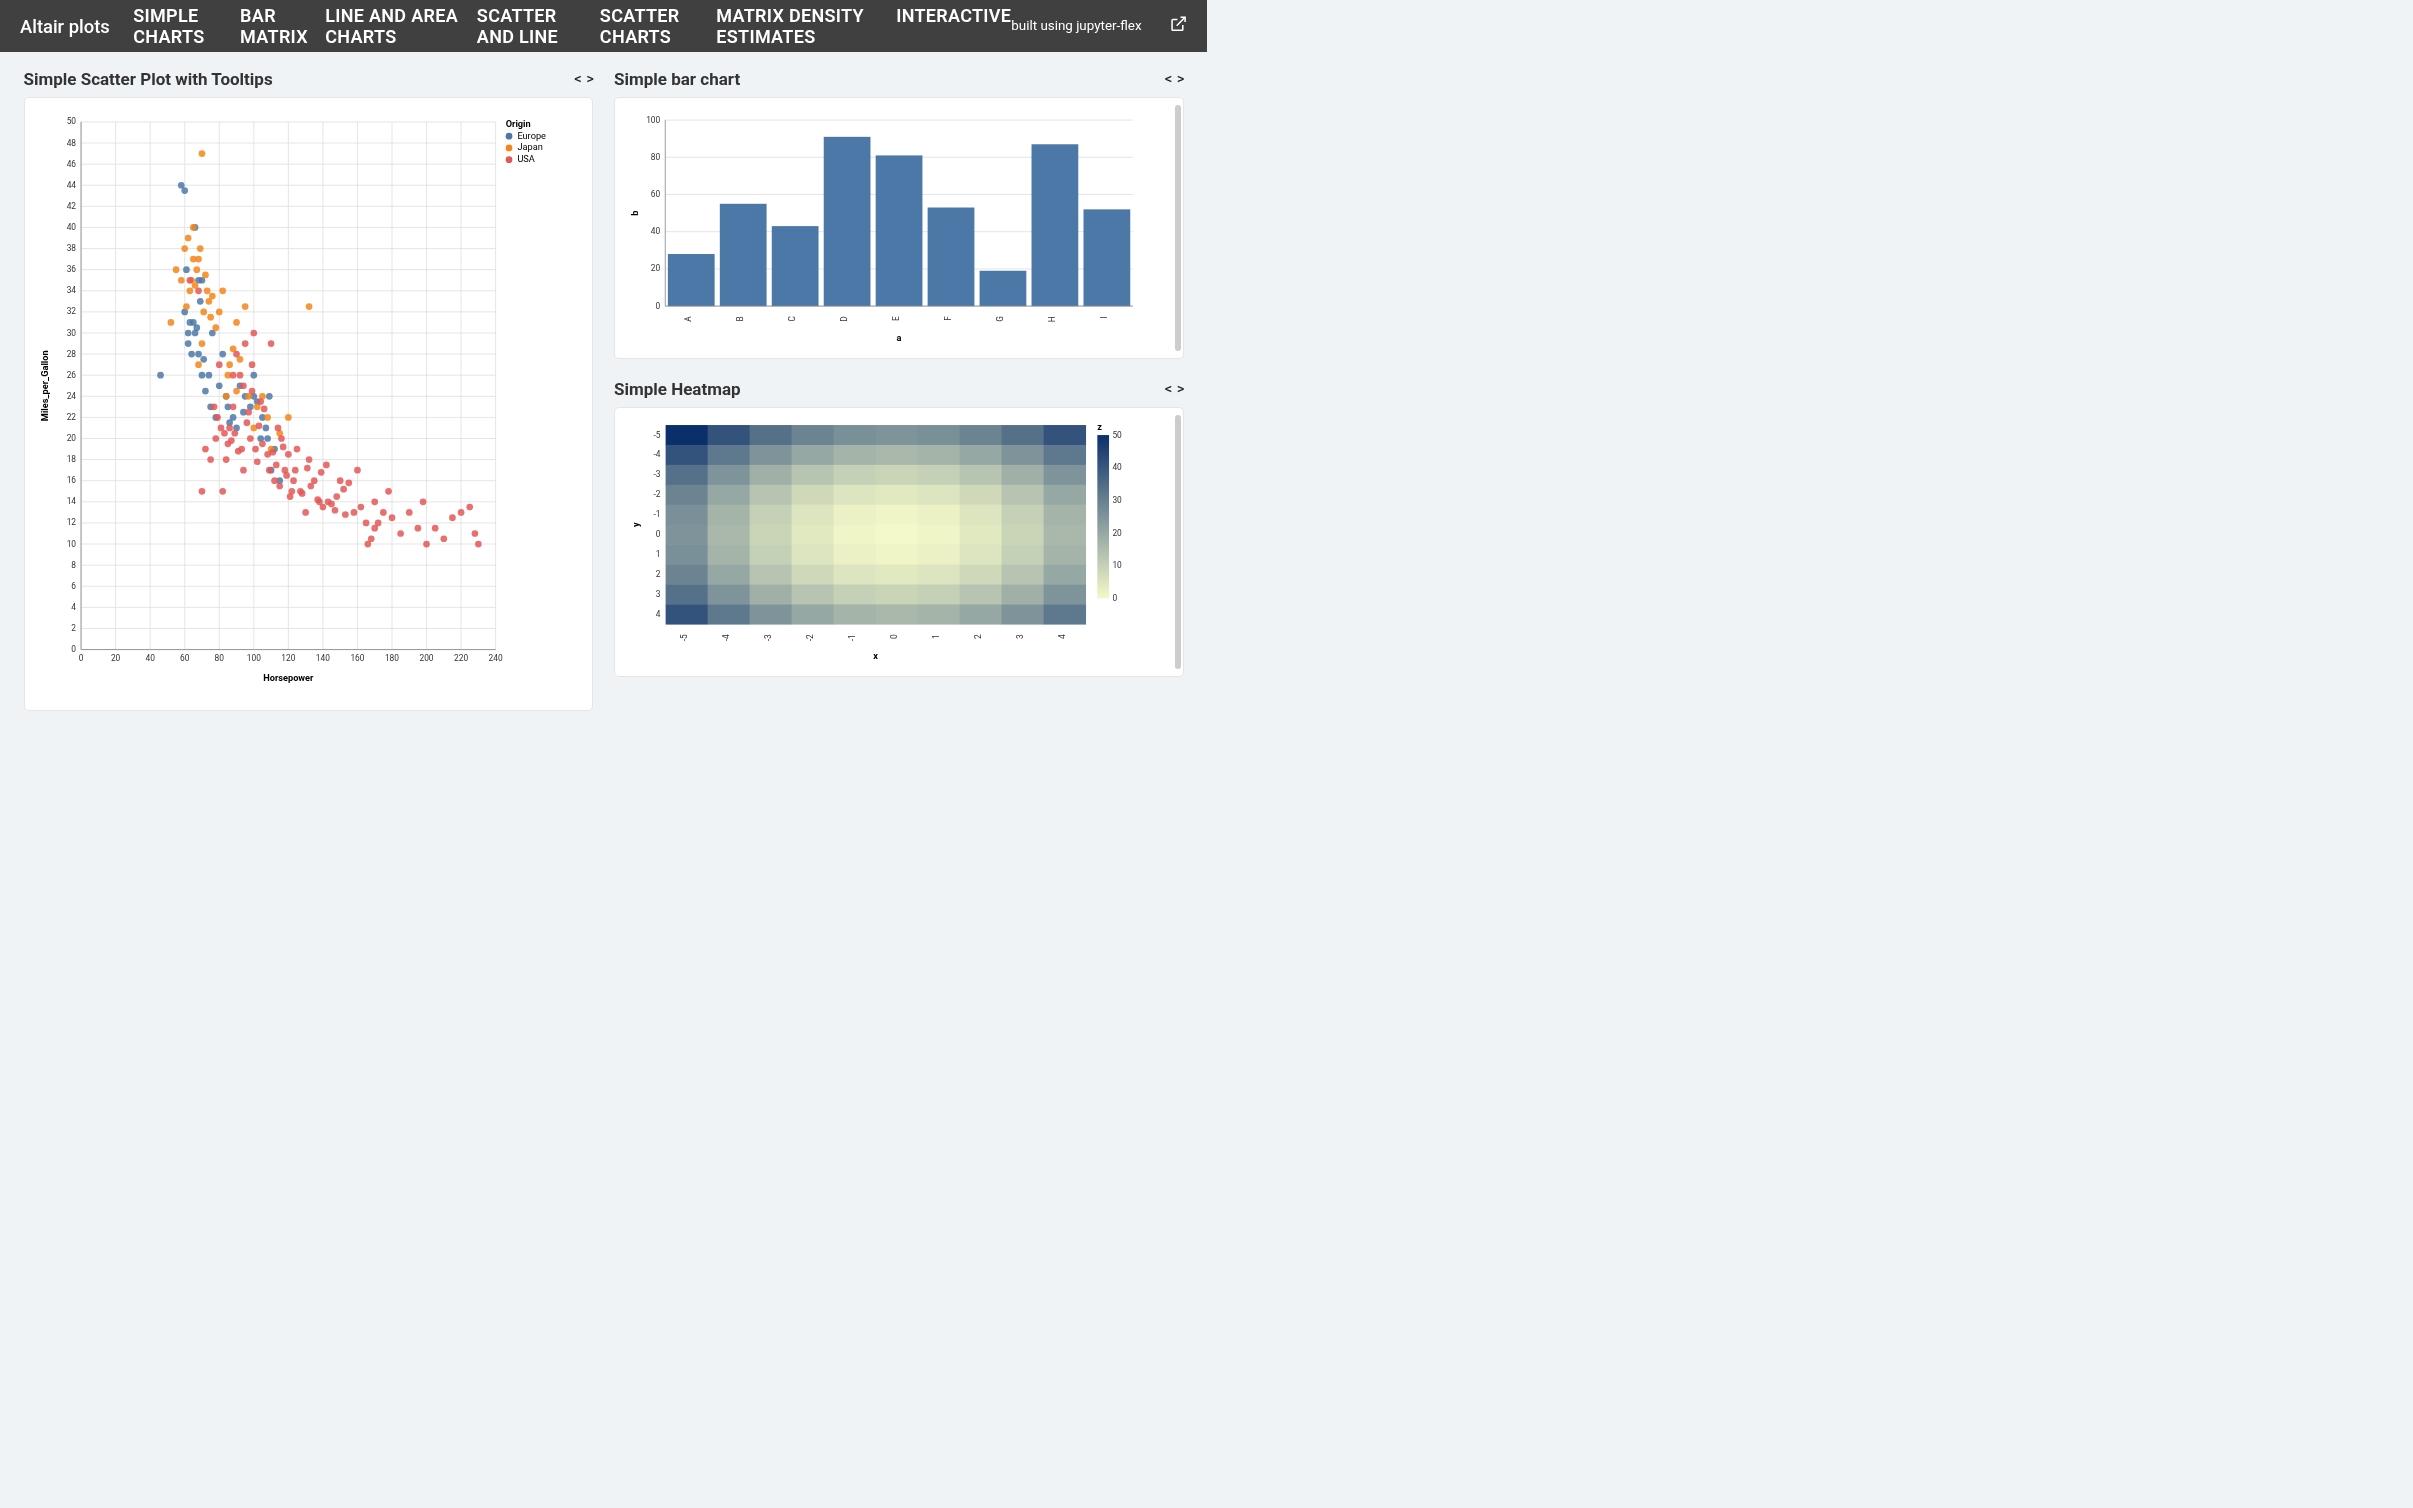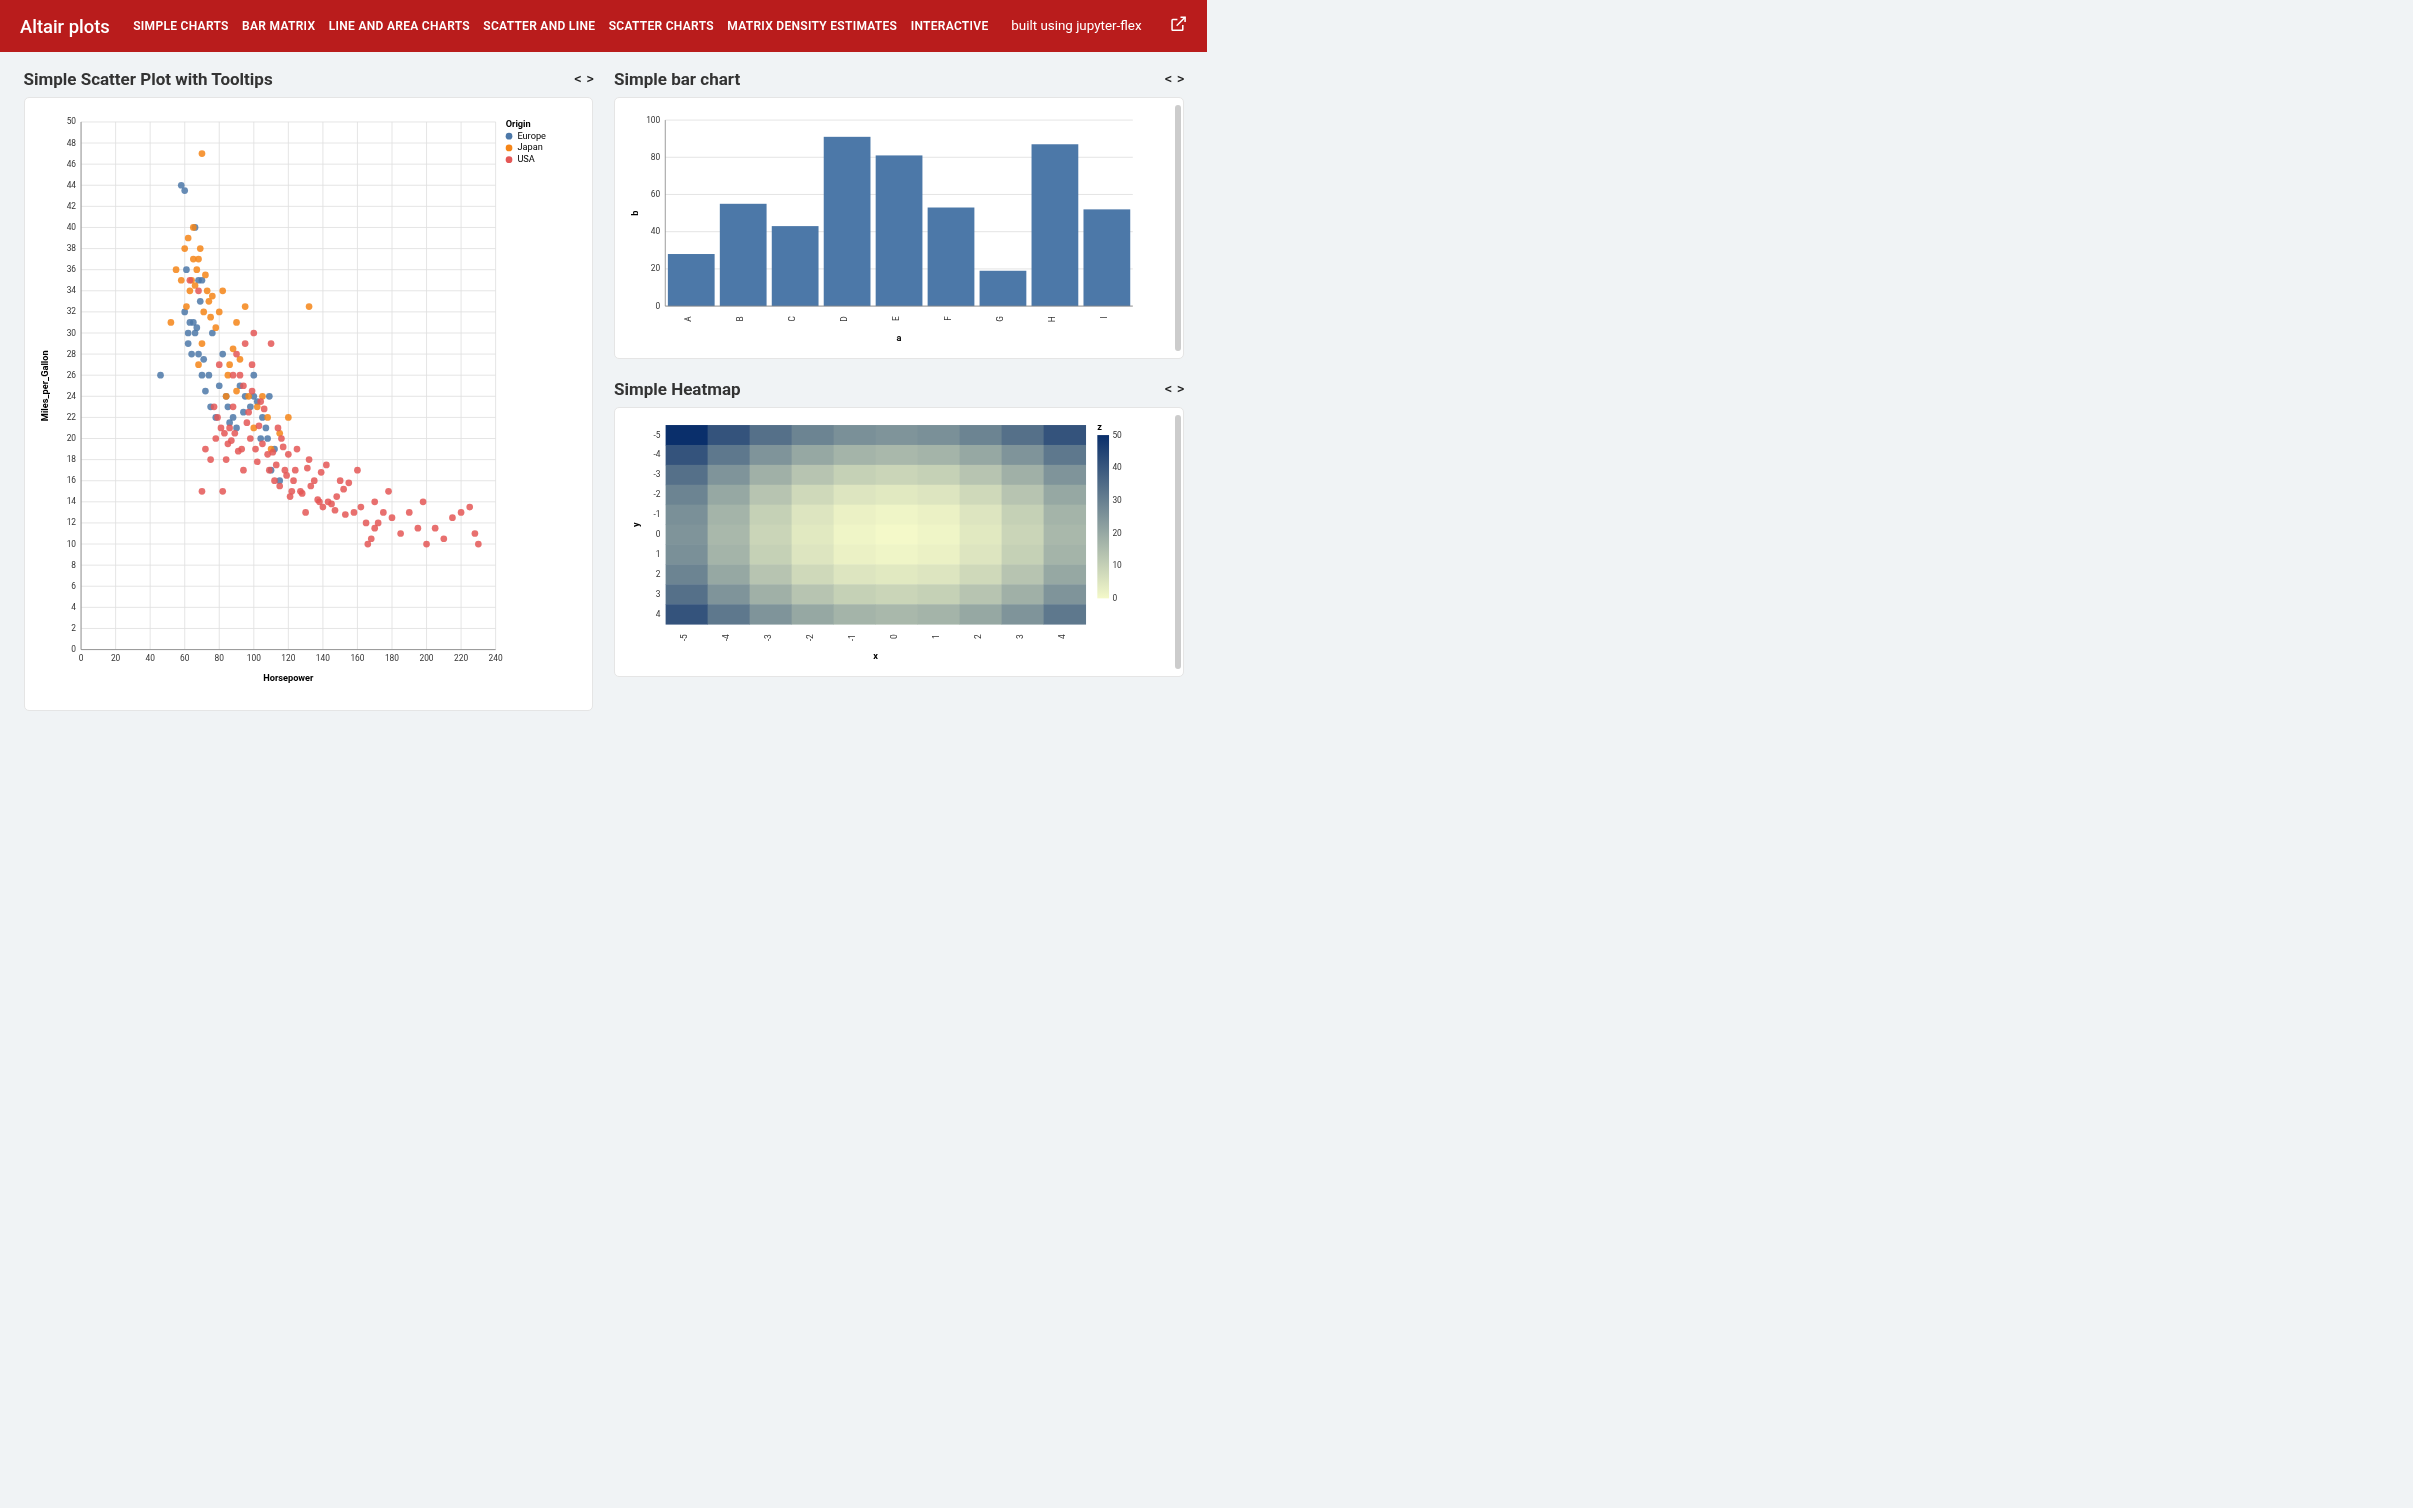--- a/index.html
+++ b/index.html
@@ -3,39 +3,39 @@
 <meta charset="utf-8">
 <style>
 * { box-sizing: border-box; margin: 0; padding: 0; }
 body {
   font-family: -apple-system, BlinkMacSystemFont, "Segoe UI", Roboto, Helvetica, Arial, sans-serif;
   background: #f0f3f5;
   color: #333;
   width: 1207px;
 }
 .header {
-  background: #b91c1c;
+  background: #404040;
   height: 52px;
   display: flex;
   align-items: center;
   padding: 0 20px;
   color: #fff;
 }
 .header-title {
   font-size: 18.4px;
   font-weight: 500;
   margin-right: 23.5px;
 }
 .nav {
   display: flex;
   gap: 13.4px;
   flex: 1;
 }
 .nav-item {
-  font-size: 12px;
+  font-size: 18px;
   font-weight: 600;
   letter-spacing: 0.3px;
   cursor: pointer;
 }
 .header-right {
   font-size: 13.4px;
   display: flex;
   align-items: center;
   gap: 27px;
 }

